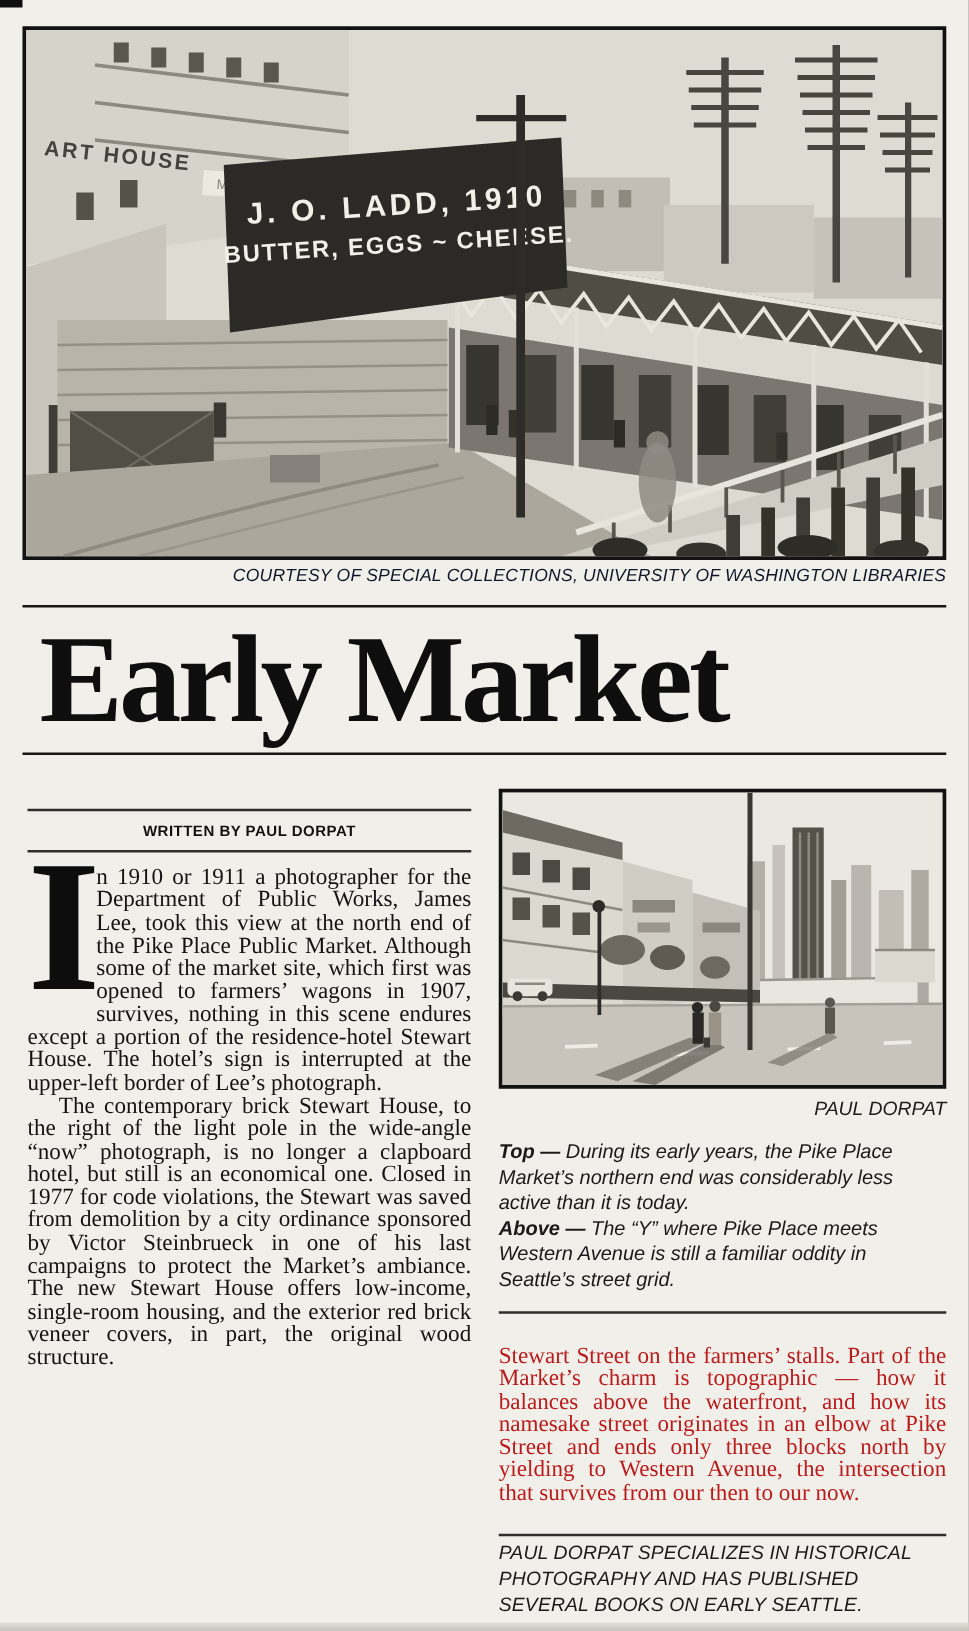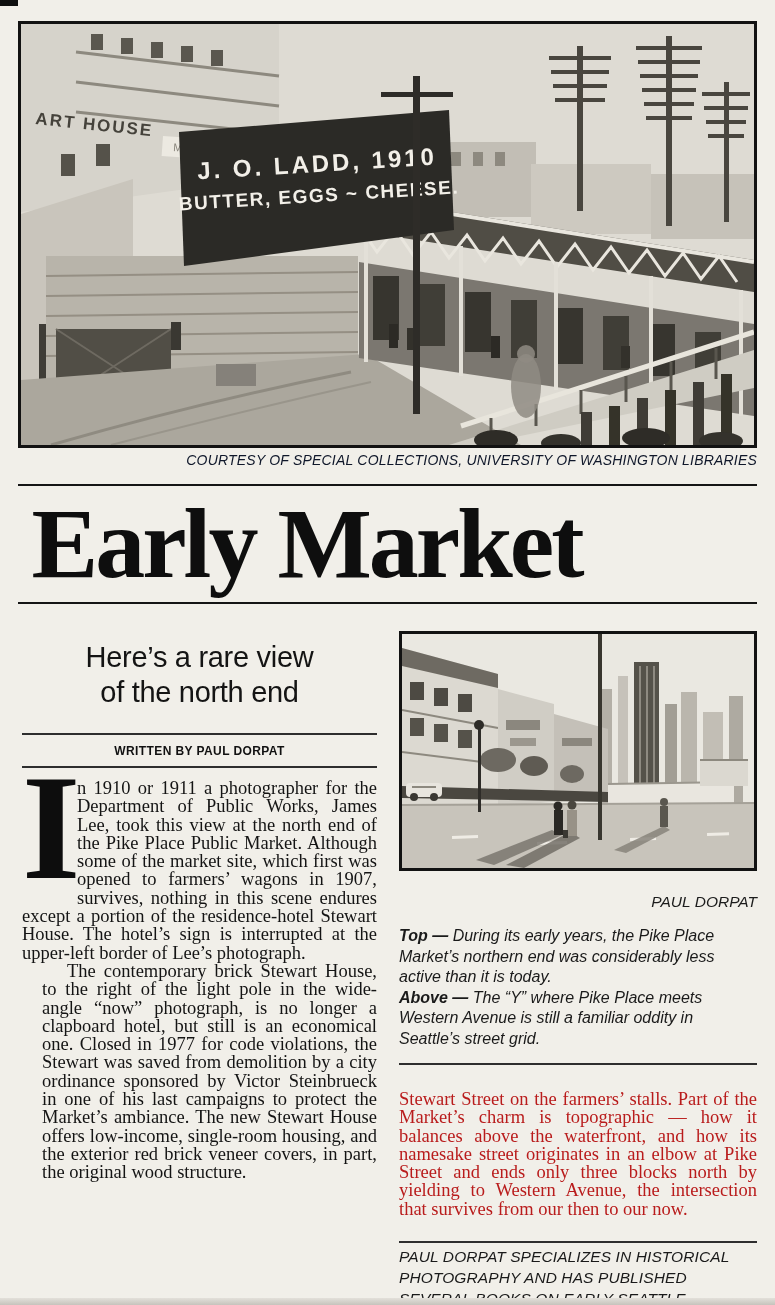--- a/index.html
+++ b/index.html
@@ -42,29 +42,29 @@
   .col-left .thin-rule.first { margin-top:23px; }
   .byline {
     text-align:center; padding:9px 0 8px 0;
     font-family:"Liberation Sans", sans-serif; font-weight:bold;
     font-size:12px; letter-spacing:.4px; color:#111;
   }
 
   .body-text { margin-top:11px; font-size:18.5px; line-height:18.3px;
     text-align:justify; color:#141414; }
   .body-text p { margin:0; }
-  .body-text p.indented { text-indent:25px;margin-left:20px; }
+  .body-text p.indented { text-indent:25px; }
   .dropcap {
     float:left; width:55px; height:127px; overflow:visible;
     font:bold 150px/97px "Liberation Serif", serif; color:#0d0d0d;
   }
 
   .photo2 { margin-top:7px; width:358px; height:240px; }
   .photo-credit {
-    margin-top:22px; text-align:right;
+    margin-top:8px; text-align:right;
     font:italic 15.5px/18px "Liberation Sans", sans-serif; color:#1c1c1c;
   }
   .photo-captions {
     margin-top:15px;
     font:italic 16px/20.5px "Liberation Sans", sans-serif; color:#1a1a1a;
   }
   .cap-label { font-weight:bold; font-style:italic; }
   .col-right .rule-after-captions { margin-top:14px; }
   .col-right .body-text2 { margin-top:25px; font-size:18.5px; line-height:18.3px;
     text-align:justify; color:#b91c1c; font-family:"Liberation Serif", serif; }
@@ -222,24 +222,20 @@
     </svg>
   </div>
 
   <div class="caption1">COURTESY OF SPECIAL COLLECTIONS, UNIVERSITY OF WASHINGTON LIBRARIES</div>
 
   <div class="rule-full rule-a"></div>
   <div class="headline">Early Market</div>
   <div class="rule-full rule-b"></div>
 
   <div class="col-left">
-    <div class="subtitle">
-      <div>Here’s a rare view</div>
-      <div>of the north end</div>
-    </div>
     <div class="thin-rule first"></div>
     <div class="byline">WRITTEN BY PAUL DORPAT</div>
     <div class="thin-rule"></div>
     <div class="body-text">
       <p><span class="dropcap">I</span><span>n 1910 or 1911 a photographer for the Department of Public Works, James Lee, took this view at the north end of the Pike Place Public Market. Although some of the market site, which first was opened to farmers’ wagons in 1907, survives, nothing in this scene endures except a portion of the residence-hotel Stewart House. The hotel’s sign is interrupted at the upper-left border of Lee’s photograph.</span></p>
       <p class="indented">The contemporary brick Stewart House, to the right of the light pole in the wide-angle “now” photograph, is no longer a clapboard hotel, but still is an economical one. Closed in 1977 for code violations, the Stewart was saved from demolition by a city ordinance sponsored by Victor Steinbrueck in one of his last campaigns to protect the Market’s ambiance. The new Stewart House offers low-income, single-room housing, and the exterior red brick veneer covers, in part, the original wood structure.</p>
     </div>
   </div>
 
   <div class="col-right">

